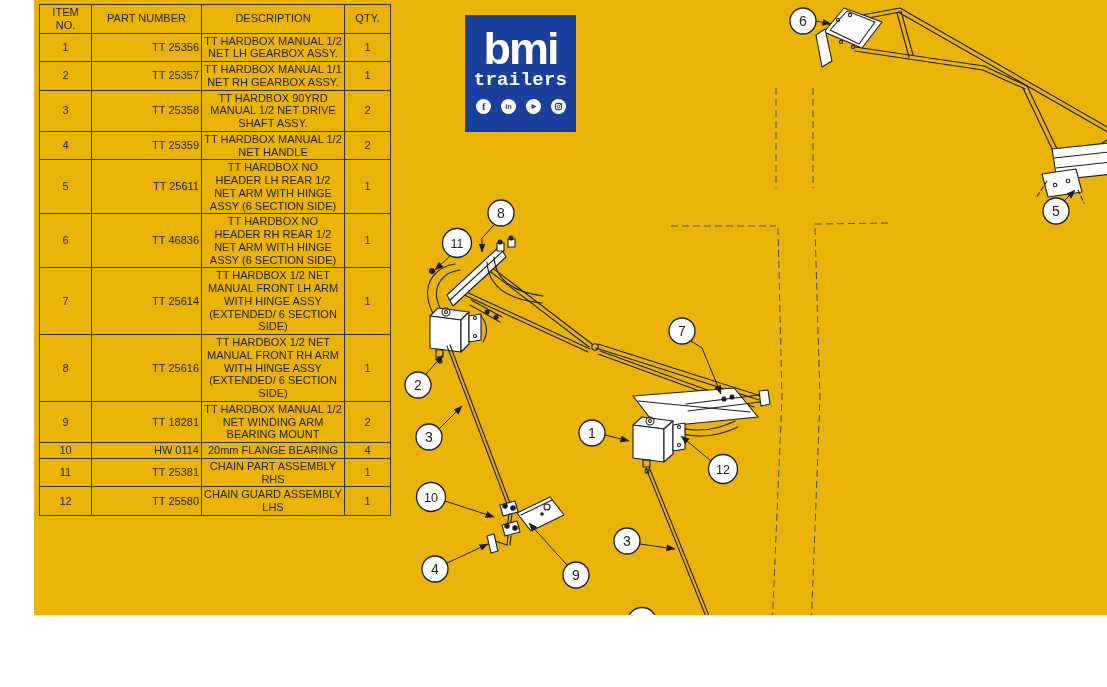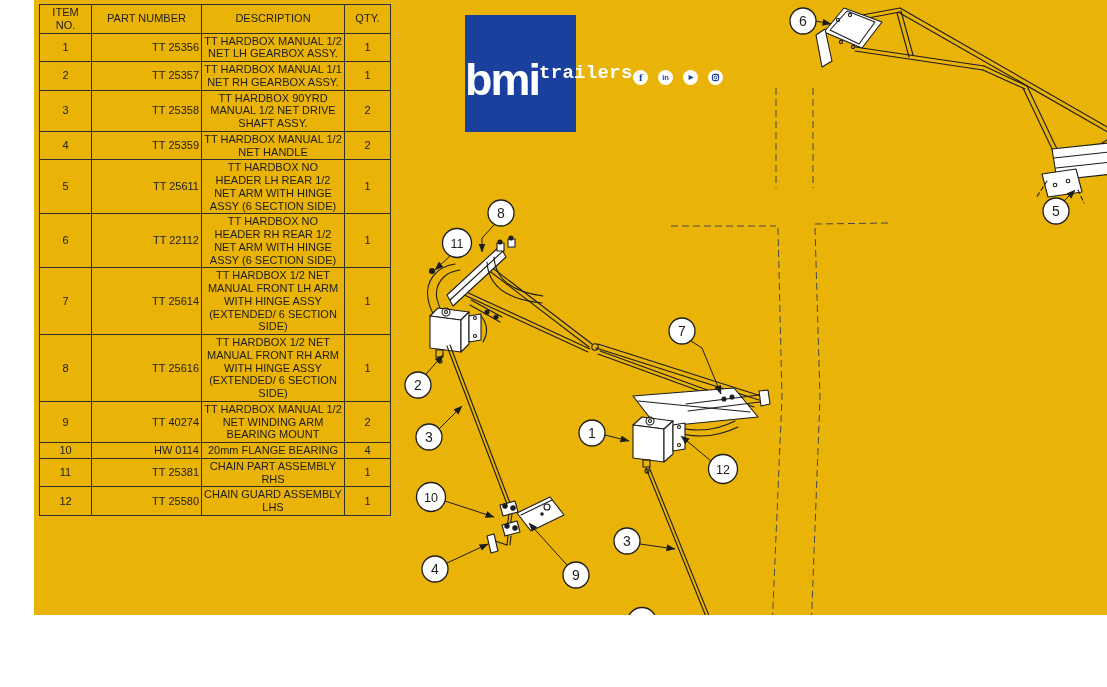--- a/index.html
+++ b/index.html
@@ -8,21 +8,21 @@
          font-family:"Liberation Sans",sans-serif;color:var(--ink);margin-left:34px;}
   
   .parts-table{position:absolute;left:5px;top:4px;width:351px;border-collapse:collapse;
                table-layout:fixed;font-size:11px;color:#1d1d1d;}
   .parts-table th,.parts-table td{border:1px solid #2e2e2e;text-align:center;
                vertical-align:middle;padding:1px 2px;line-height:1.16;}
   .parts-table th{font-weight:normal;height:13px;}
   .parts-table td.col-part{text-align:right;padding-left:4px;}
   
   .logo{position:absolute;left:431px;top:15px;width:111px;height:117px;
-        background:var(--brand-blue);display:flex;flex-direction:row;align-items:center;
+        background:var(--brand-blue);display:flex;flex-direction:column;align-items:center;
         color:#fff;}
   .logo .brand{font-size:45px;font-weight:bold;line-height:1;letter-spacing:-2px;margin-top:11px;}
   .logo .sub{font-size:19px;font-weight:bold;margin-top:-2px;letter-spacing:0.3px;font-family:Liberation Mono, monospace;}
   .logo .icons{display:flex;gap:10px;margin-top:8px;}
   .logo .icons svg{display:block;}
   .blue-glyph{fill:var(--brand-blue);}
   
   .drawing{position:absolute;left:0;top:0;}
   .balloon-text{font-family:"Liberation Sans",sans-serif;fill:var(--ink);stroke:none;}
 </style>
@@ -72,39 +72,39 @@
           <td class="col-qty">2</td>
         </tr>
         <tr>
           <td class="col-item">5</td>
           <td class="col-part">TT 25611</td>
           <td class="col-desc">TT HARDBOX NO HEADER LH REAR 1/2 NET ARM WITH HINGE ASSY (6 SECTION SIDE)</td>
           <td class="col-qty">1</td>
         </tr>
         <tr>
           <td class="col-item">6</td>
-          <td class="col-part">TT 22112</td>
+          <td class="col-part">TT 46836</td>
           <td class="col-desc">TT HARDBOX NO HEADER RH REAR 1/2 NET ARM WITH HINGE ASSY (6 SECTION SIDE)</td>
           <td class="col-qty">1</td>
         </tr>
         <tr>
           <td class="col-item">7</td>
           <td class="col-part">TT 25614</td>
           <td class="col-desc">TT HARDBOX 1/2 NET MANUAL FRONT LH ARM WITH HINGE ASSY (EXTENDED/ 6 SECTION SIDE)</td>
           <td class="col-qty">1</td>
         </tr>
         <tr>
           <td class="col-item">8</td>
           <td class="col-part">TT 25616</td>
           <td class="col-desc">TT HARDBOX 1/2 NET MANUAL FRONT RH ARM WITH HINGE ASSY (EXTENDED/ 6 SECTION SIDE)</td>
           <td class="col-qty">1</td>
         </tr>
         <tr>
           <td class="col-item">9</td>
-          <td class="col-part">TT 40274</td>
+          <td class="col-part">TT 18281</td>
           <td class="col-desc">TT HARDBOX MANUAL 1/2 NET WINDING ARM BEARING MOUNT</td>
           <td class="col-qty">2</td>
         </tr>
         <tr>
           <td class="col-item">10</td>
           <td class="col-part">HW 0114</td>
           <td class="col-desc">20mm FLANGE BEARING</td>
           <td class="col-qty">4</td>
         </tr>
         <tr>

